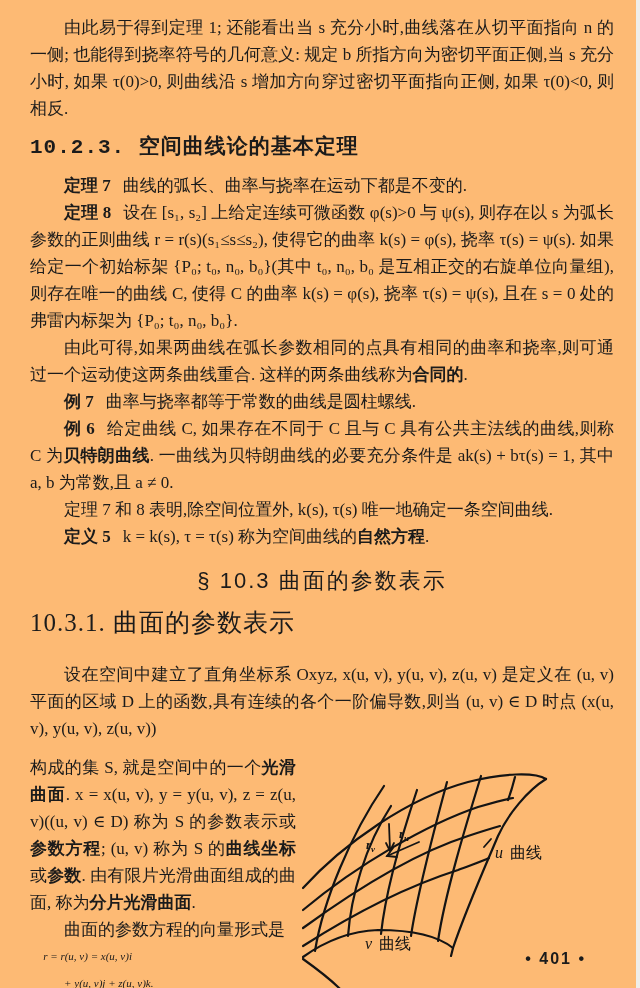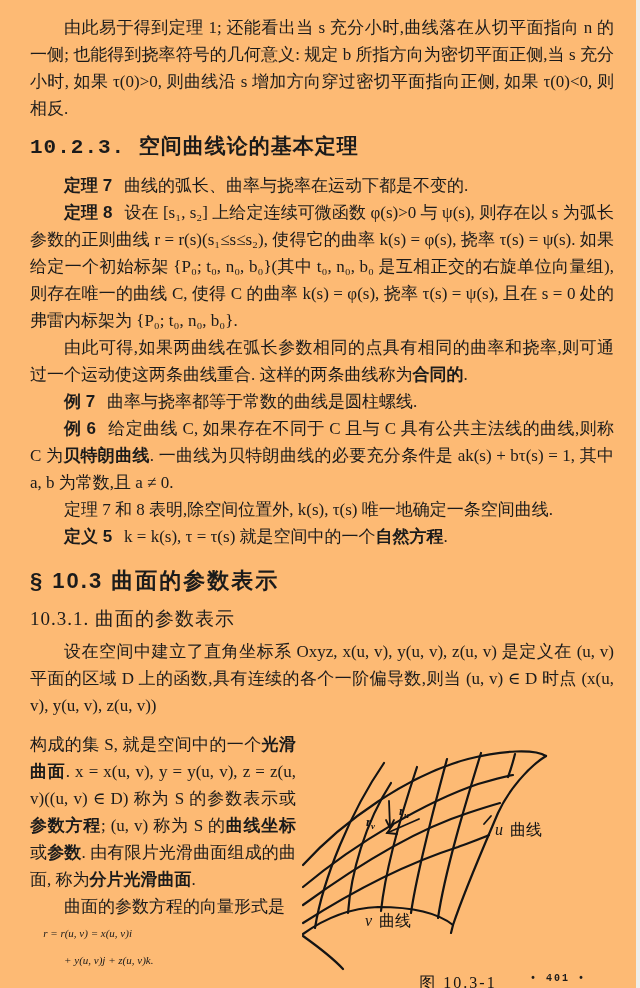--- a/index.html
+++ b/index.html
@@ -20,52 +20,52 @@
     text-indent:2em; text-align:justify;
   }
   .para.noindent { text-indent:0;margin-top:12px; }
   .hsec {
     font-family:Liberation Mono, monospace;
     font-weight:bold; font-size:21px;
     margin:10px 0 12px; letter-spacing:1px;
   }
   .hcenter {
     font-family:"Liberation Sans","DejaVu Sans",sans-serif;
-    font-weight:bold; font-size:22px; 
+    font-weight:normal; font-size:22px; text-align:center;
     margin:16px 0 10px; letter-spacing:2px;
   }
   .hsub {
     font-family:"Liberation Serif","DejaVu Serif",serif;
-    font-weight:normal; font-size:19px;
-    margin:6px 0 6px; letter-spacing:1px;
+    font-weight:normal; font-size:25px;
+    margin:6px 0 22px; letter-spacing:1px;
   }
   .lbl {
     font-weight:bold;
-    font-family:Liberation Sans, sans-serif;
+    font-family:Liberation Serif, serif;
     margin-right:0.7em;
   }
   .bh {
     font-weight:bold;
     font-family:"Liberation Sans","DejaVu Sans",sans-serif;
   }
   .figure { float:right; width:312px; margin:4px 0 0 6px; }
   .figure svg { display:block; }
   .fig-caption {
     font-size:16px; text-align:center; letter-spacing:2px;
     margin-top:2px; color:#141414;
   }
   .formula {
     margin:0; font-size:11px; line-height:27px;
     font-style:italic; padding-left:1.2em;
   }
   .formula.cont { padding-left:3.1em; }
   .pagenum {
-    position:absolute; right:50px; bottom:4px;
-    font-size:10px; font-weight:bold; letter-spacing:2px;
-    font-family:Liberation Mono, monospace;
+    position:absolute; right:50px; bottom:20px;
+    font-size:16px; font-weight:bold; letter-spacing:2px;
+    font-family:Liberation Sans, sans-serif;
   }
 </style>
 </head>
 <body>
 
 <div class="page">
 
   <p class="para"><span>由此易于得到定理 1; 还能看出当 s 充分小时,曲线落在从切平面指向 n 的一侧; 也能得到挠率符号的几何意义: 规定 b 所指方向为密切平面正侧,当 s 充分小时, 如果 τ(0)&gt;0, 则曲线沿 s 增加方向穿过密切平面指向正侧, 如果 τ(0)&lt;0, 则相反.</span></p>
 
   <div class="hsec"><span>10.2.3. 空间曲线论的基本定理</span></div>
@@ -75,21 +75,21 @@
   <p class="para"><span class="lbl">定理 8</span><span>设在 [s₁, s₂] 上给定连续可微函数 φ(s)&gt;0 与 ψ(s), 则存在以 s 为弧长参数的正则曲线 r = r(s)(s₁≤s≤s₂), 使得它的曲率 k(s) = φ(s), 挠率 τ(s) = ψ(s). 如果给定一个初始标架 {P₀; t₀, n₀, b₀}(其中 t₀, n₀, b₀ 是互相正交的右旋单位向量组),则存在唯一的曲线 C, 使得 C 的曲率 k(s) = φ(s), 挠率 τ(s) = ψ(s), 且在 s = 0 处的弗雷内标架为 {P₀; t₀, n₀, b₀}.</span></p>
 
   <p class="para"><span>由此可得,如果两曲线在弧长参数相同的点具有相同的曲率和挠率,则可通过一个运动使这两条曲线重合. 这样的两条曲线称为</span><span class="bh">合同的</span><span>.</span></p>
 
   <p class="para"><span class="lbl">例 7</span><span>曲率与挠率都等于常数的曲线是圆柱螺线.</span></p>
 
   <p class="para"><span class="lbl">例 6</span><span>给定曲线 C, 如果存在不同于 C 且与 C 具有公共主法线的曲线,则称 C 为</span><span class="bh">贝特朗曲线</span><span>. 一曲线为贝特朗曲线的必要充分条件是 ak(s) + bτ(s) = 1, 其中 a, b 为常数,且 a ≠ 0.</span></p>
 
   <p class="para"><span>定理 7 和 8 表明,除空间位置外, k(s), τ(s) 唯一地确定一条空间曲线.</span></p>
 
-  <p class="para"><span class="lbl">定义 5</span><span>k = k(s), τ = τ(s) 就是空间中的一个</span><span class="bh">自然方程</span><span>.</span></p>
+  <p class="para"><span class="lbl">定义 5</span><span>k = k(s), τ = τ(s) 称为空间曲线的</span><span class="bh">自然方程</span><span>.</span></p>
 
   <div class="hcenter"><span>§ 10.3  曲面的参数表示</span></div>
 
   <div class="hsub"><span>10.3.1. 曲面的参数表示</span></div>
 
   <p class="para"><span>设在空间中建立了直角坐标系 Oxyz, x(u, v), y(u, v), z(u, v) 是定义在 (u, v) 平面的区域 D 上的函数,具有连续的各个一阶偏导数,则当 (u, v) ∈ D 时点 (x(u, v), y(u, v), z(u, v))</span></p>
 
   <div class="figure">
     <svg width="312" height="248" viewBox="0 0 310 248">
       <g fill="none" stroke="#141414" stroke-width="2.2" stroke-linecap="round">

